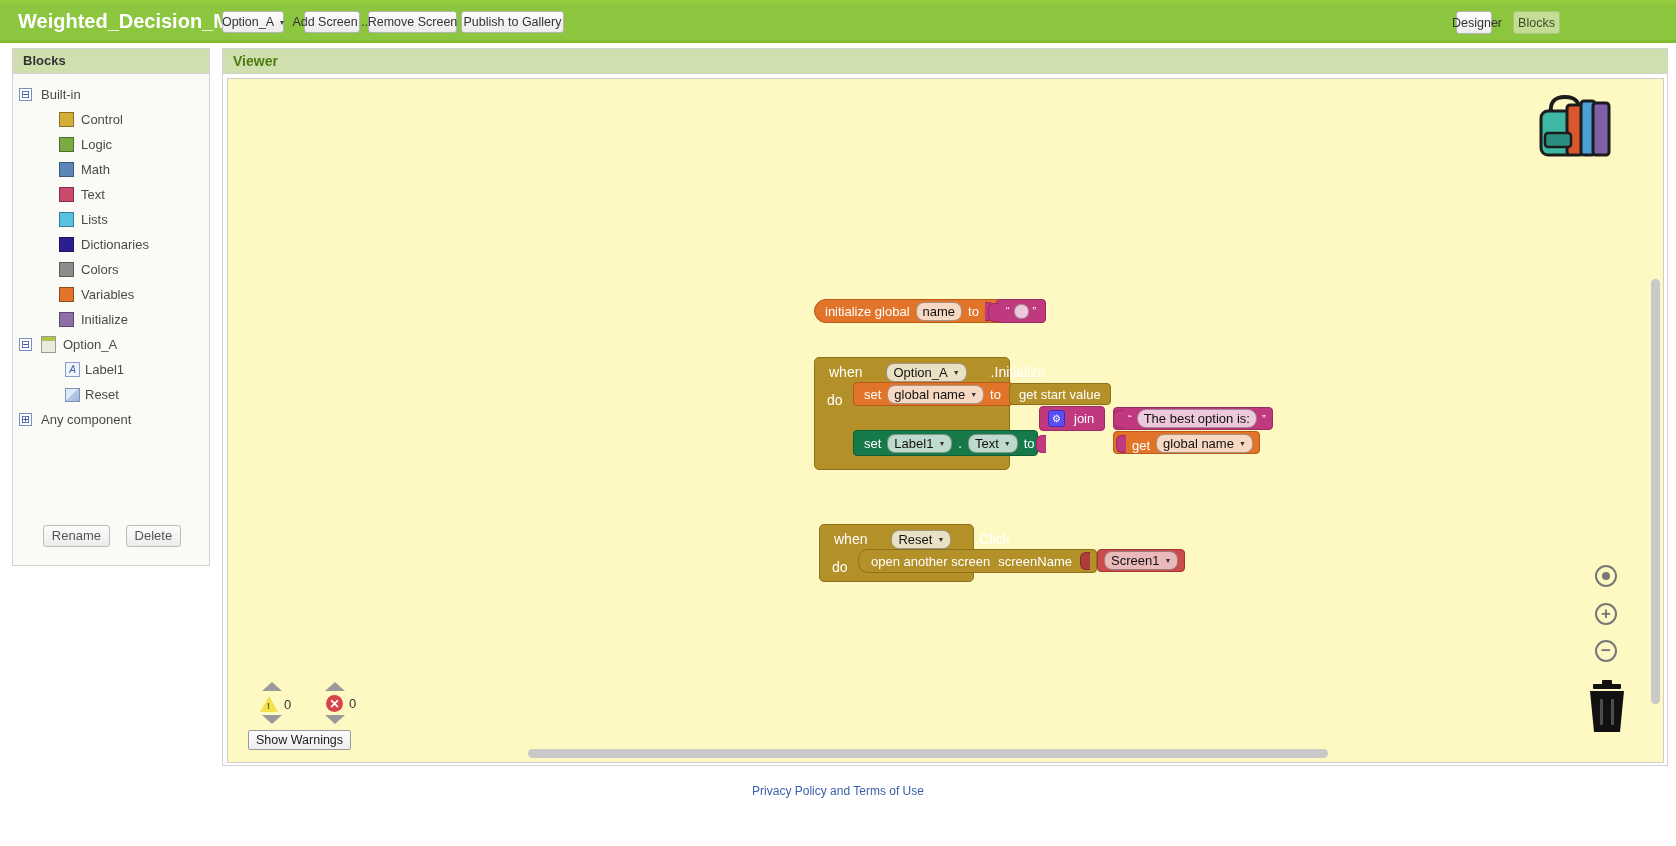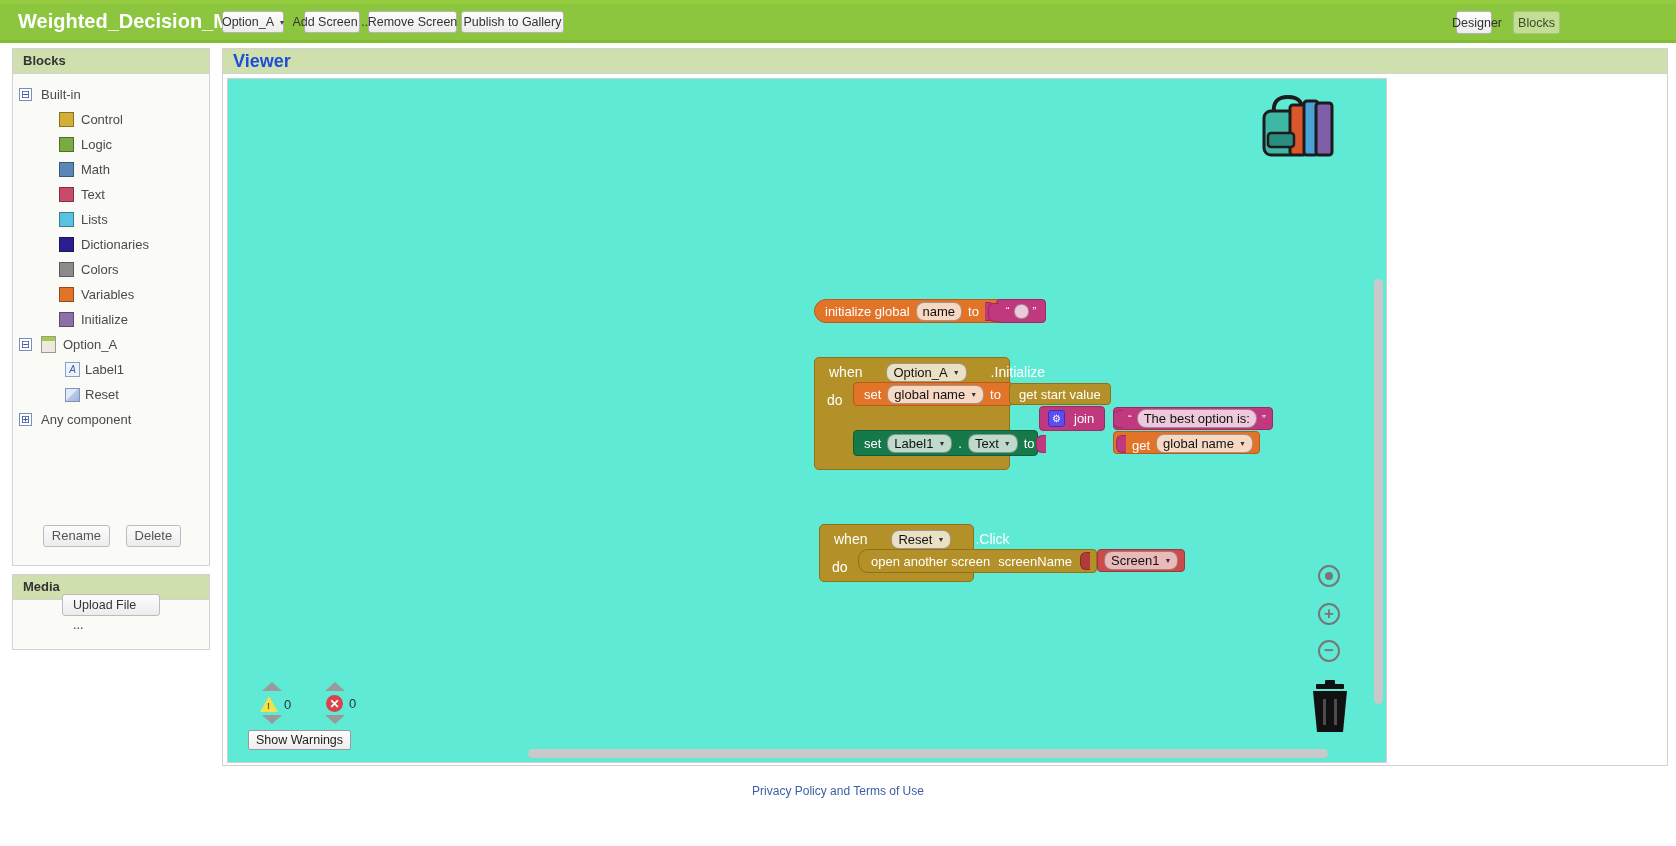--- a/index.html
+++ b/index.html
@@ -105,26 +105,26 @@
     font-size:12.5px;color:#333;box-sizing:border-box;cursor:pointer;
   }
 
   
   .viewer-wrap{
     position:absolute;left:222px;top:48px;width:1446px;height:718px;
     border:1px solid #d2d2d2;background:#fff;box-sizing:border-box;
   }
   .viewer-head{
     background:#cfdfae;height:24px;line-height:24px;
-    padding-left:10px;font-size:18px;font-weight:bold;color:#1d4ed8;
+    padding-left:10px;font-size:14px;font-weight:bold;color:#4d7c0f;
     border-bottom:1px solid #d2d2d2;
   }
   .canvas{
-    position:absolute;left:4px;top:29px;width:1160px;height:685px;
-    background:#5eead4;border:1px solid #cfcfcf;box-sizing:border-box;
+    position:absolute;left:4px;top:29px;width:1437px;height:685px;
+    background:#fef9c3;border:1px solid #cfcfcf;box-sizing:border-box;
     overflow:hidden;
   }
 
   
   .backpack{position:absolute;right:42px;top:12px;width:90px;height:70px;}
 
   
   .blk{position:absolute;font-family:"Liberation Sans",sans-serif;}
   .txtwhite{color:#fff;}
   .field{
@@ -366,24 +366,20 @@
         <span>Any component</span>
       </div>
     </div>
 
     <div class="small-btns">
       <span class="sbtn">Rename</span>
       <span class="sbtn">Delete</span>
     </div>
   </div>
 
-  <div class="panel media-panel">
-    <div class="panel-head">Media</div>
-    <div class="upload-btn">Upload File ...</div>
-  </div>
 </div>
 
 <div class="viewer-wrap">
   <div class="viewer-head">Viewer</div>
 
   <div class="canvas">
 
     <svg class="backpack" viewBox="0 0 90 70">
       <path d="M20 22 Q18 6 34 6 Q50 6 48 22" fill="none" stroke="#1c1c1c" stroke-width="4"></path>
       <rect x="10" y="20" width="34" height="44" rx="7" fill="#3fb7a5" stroke="#1c1c1c" stroke-width="3"></rect>

